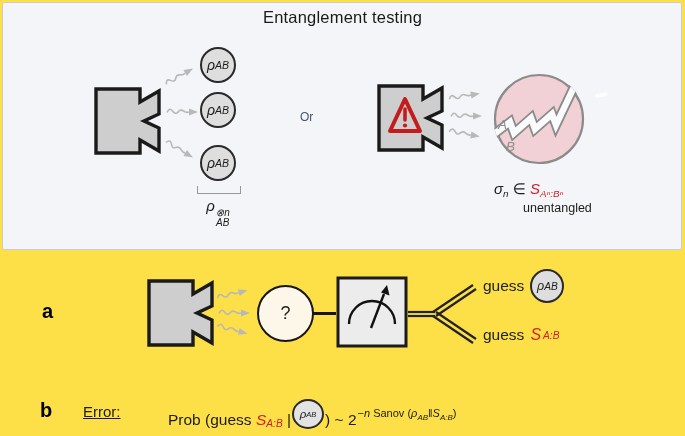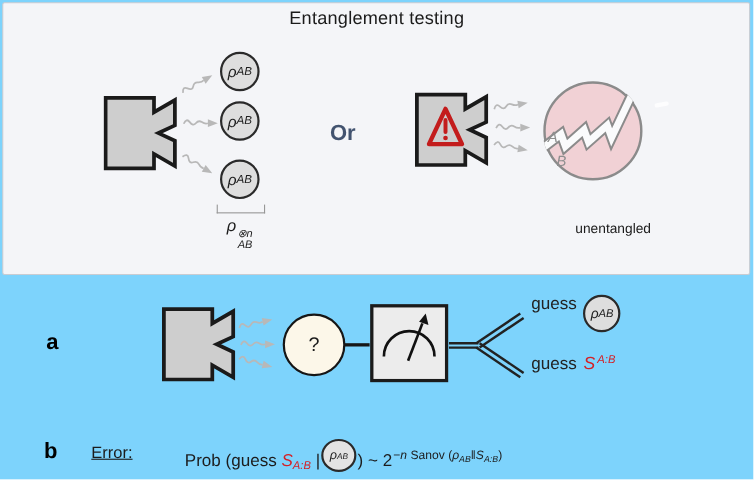--- a/index.html
+++ b/index.html
@@ -1,40 +1,40 @@
 <!DOCTYPE html>
 <html><head>
 <meta charset="utf-8">
 <style>
   html,body{margin:0;padding:0;background:#fff;}
-  .stage{position:relative;width:685px;height:436px;background:#7dd3fc;
+  .stage{position:relative;width:685px;height:436px;background:#fde047;
          font-family:"Liberation Sans",sans-serif;color:#1c1c1c;overflow:hidden;}
   .abs{position:absolute;}
   .panel{left:2px;top:2px;width:678px;height:246px;background:#f4f5f8;
          border:1.5px solid #c9ccd2;border-radius:2px;}
   .title{left:0;right:0;top:8px;text-align:center;font-size:16.5px;color:#1b1b1b;letter-spacing:.2px;}
   .it{font-style:italic;}
   .sub{font-size:.66em;font-style:italic;vertical-align:-.32em;}
   .state-circle{border-radius:50%;background:#dedede;border:2.2px solid #2a2a2a;
                 display:flex;align-items:center;justify-content:center;box-sizing:border-box;}
   .rho-main{font-size:14px;}
   .stack{display:inline-flex;flex-direction:column;font-size:10px;line-height:1.05;
          font-style:italic;vertical-align:-.45em;margin-left:1px;}
   .bracket{border-left:1.5px solid #979797;border-right:1.5px solid #979797;
            border-bottom:1.5px solid #979797;height:7px;width:42px;}
-  .or{font-size:20px;color:#42536f;font-weight:bold;}
+  .or{font-size:12px;color:#42536f;}
   .red{color:#d42026;}
   .sigma-line{font-size:15px;font-style:italic;}
   .unent{font-size:12.5px;color:#1b1b1b;}
   .fleck{width:13px;height:4px;background:#fdfdfe;border-radius:2px;transform:rotate(-10deg);}
   .bold-key{font-weight:bold;font-size:20px;color:#000;}
   .qcircle{width:57px;height:57px;border-radius:50%;background:#fcf7e9;border:2.6px solid #161616;
            display:flex;align-items:center;justify-content:center;box-sizing:border-box;font-size:18px;}
   .connector{width:23px;height:2.6px;background:#161616;}
-  .guess-row{display:flex;gap:6px;font-size:15.5px;color:#222;}
+  .guess-row{display:flex;align-items:center;gap:6px;font-size:15.5px;color:#222;}
   .mini-circle{width:34px;height:34px;}
   .mini-circle .rho-main{font-size:12.5px;}
   .err{font-size:15px;}
   .formula{display:flex;align-items:flex-end;font-size:15.5px;white-space:pre;}
   .inline-oval{width:32px;height:30px;border-radius:50%;background:#e3e3e3;border:2px solid #2a2a2a;
                display:flex;align-items:center;justify-content:center;box-sizing:border-box;margin:0 1px;font-size:11.5px;}
   .exp{font-size:11px;vertical-align:.55em;margin-left:1px;position:relative;top:-7px;}
   .exp .sub{font-size:8px;}
 </style>
 </head>
@@ -116,20 +116,23 @@
     <circle cx="47" cy="47" r="44" fill="#f1d1d5" stroke="#8b8b8b" stroke-width="2.2"></circle>
     <g clip-path="url(#pcclip)">
       <path d="M1 63 L18 50 L22 61 L39 46 L43 57 L60 42 L64 53 L82 15" fill="none" stroke="#8b8b8b" stroke-width="10" stroke-linejoin="miter"></path>
       <path d="M1 63 L18 50 L22 61 L39 46 L43 57 L60 42 L64 53 L82 15" fill="none" stroke="#fafbfc" stroke-width="6.4" stroke-linejoin="miter"></path>
     </g>
     <text x="6" y="57" font-size="13.5" font-style="italic" fill="#8f8f8f">A</text>
     <text x="14" y="79" font-size="13.5" font-style="italic" fill="#8f8f8f">B</text>
   </svg>
   <div class="abs fleck" style="left:595px;top:93px;"></div>
 
+  <div class="abs sigma-line" style="left:494px;top:180px;">
+    <span>σ</span><span class="sub">n</span><span style="font-style:normal;"> ∈ </span><span class="red">S</span><span class="sub red">Aⁿ:Bⁿ</span>
+  </div>
   <div class="abs unent" style="left:495px;top:201px;margin-left:28px;">unentangled</div>
 
   <div class="abs bold-key" style="left:42px;top:300px;">a</div>
 
   <svg class="abs" style="left:147px;top:278px;" width="68" height="70" viewBox="0 0 68 70">
     <path d="M2 3 H46 V16 L65 5 V28 L50 35 L65 42 V65 L46 54 V67 H2 Z" fill="#cecece" stroke="#1a1a1a" stroke-width="3.4" stroke-linejoin="miter"></path>
   </svg>
 
   <svg class="abs" style="left:216px;top:288px;transform:rotate(-14deg);" width="34" height="12" viewBox="0 0 34 12">
     <path d="M1 6.5 Q3.5 1 6.5 5 T12 6 T17.5 5 T23 6" fill="none" stroke="#b8b8b8" stroke-width="1.6"></path>

